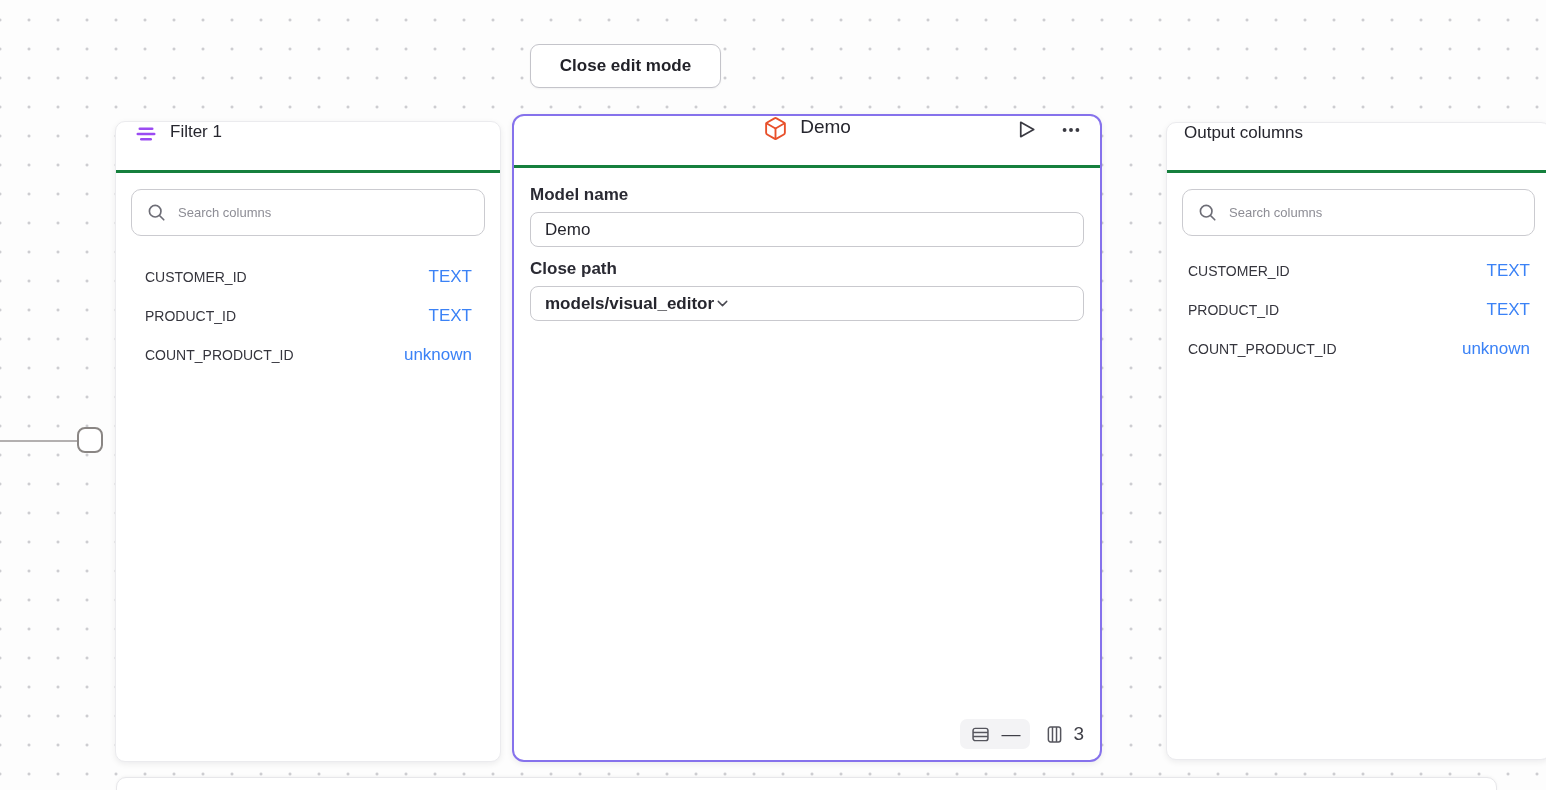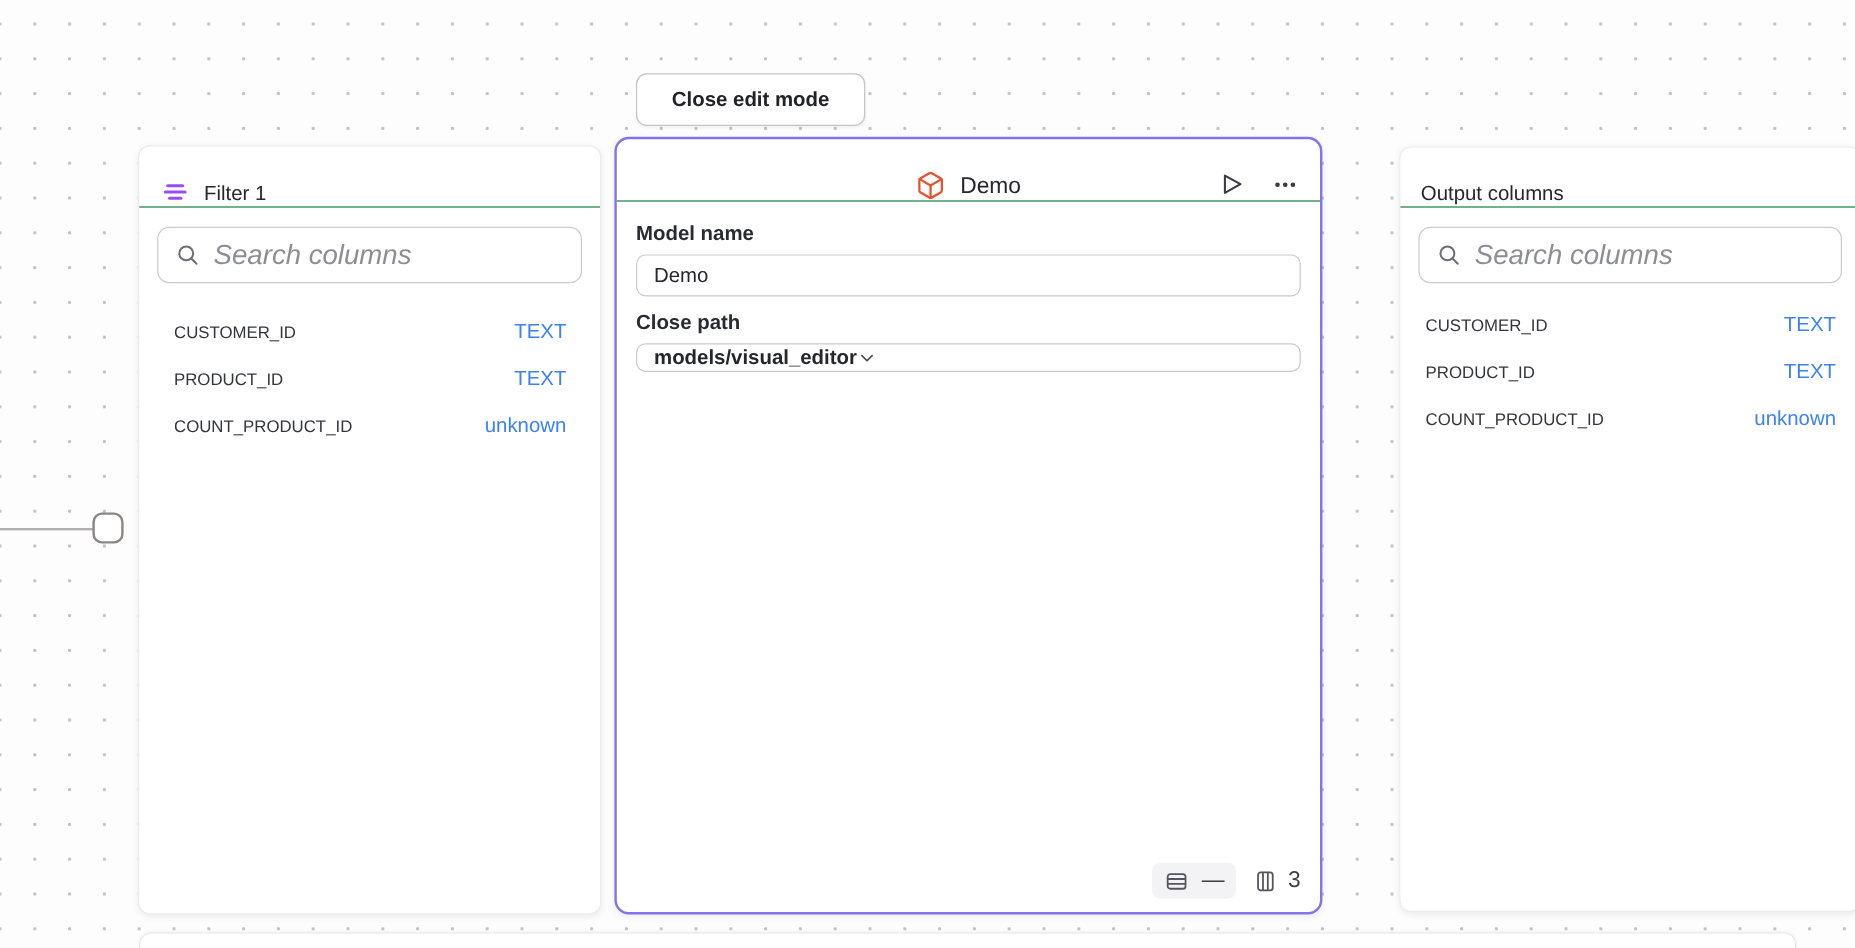--- a/index.html
+++ b/index.html
@@ -9,47 +9,47 @@
     color:#26262e;
     position:relative;
     background-color:#fdfdfd;
     background-image:radial-gradient(circle,#bfbfc4 1.1px,transparent 1.45px);
     background-size:29px 29px;
     background-position:-14.5px 5.5px;
   }
 
   
   .close-btn {
-    position:absolute; left:530px; top:61px; width:191px; height:44px;
+    position:absolute; left:530px; top:44px; width:191px; height:44px;
     background:#ffffff; border:1px solid #c4c4ca; border-radius:9px;
     font-size:17px; font-weight:700; color:#222229;
     display:flex; align-items:center; justify-content:center;
     box-shadow:0 1px 2px rgba(20,20,30,.05); cursor:pointer;
   }
 
   
   .panel {
     position:absolute; background:#fff; border:1px solid #ebebee;
     border-radius:10px; box-shadow:0 2px 6px rgba(20,20,30,.07);
   }
   .panel-header {
-    display:flex; align-items:flex-end; gap:12px;
-    border-bottom:1px solid #15803d; padding:0 18px;
+    display:flex; align-items:flex-start; gap:12px;
+    border-bottom:3px solid #15803d; padding:0 18px;
   }
   .panel-title { font-size:17px; font-weight:500; color:#26262e; }
 
   
   .search-box {
     margin:16px 15px 0 15px; height:47px; border:1.5px solid #cbcbd0;
     border-radius:10px; display:flex; align-items:center; gap:11px; padding:0 14px;
     background:#fff;
   }
   .search-box input {
-    border:none; outline:none; flex:1; font-size:23px;
-    font-family:inherit; color:#b91c1c; background:transparent;font-style:italic;
+    border:none; outline:none; flex:1; font-size:13px;
+    font-family:inherit; color:#b91c1c; background:transparent;
   }
   .search-box input::placeholder { color:#8d8d95; }
 
   
   .col-list { margin-top:21px; }
   .col-row {
     height:39px; display:flex; align-items:center; justify-content:space-between;
     padding:0 13px;
   }
   .col-name { font-size:14px; color:#35353d; }
@@ -70,21 +70,21 @@
   .header-actions { position:absolute; right:16px; display:flex; align-items:center; gap:18px; }
   .icon-btn { background:none; border:none; cursor:pointer; display:flex; align-items:center; padding:2px; }
   .model-body { padding:17px 16px 0 16px; }
   .field-label { font-size:17px; font-weight:600; color:#2a2a33; margin-bottom:7px; }
   .text-field {
     width:100%; height:35px; border:1.5px solid #c9c9ce; border-radius:8px;
     padding:0 14px; font-size:17px; font-family:inherit; color:#26262e; outline:none;
     margin-bottom:12px; background:#fff;
   }
   .select-field {
-    width:100%; height:24px; border:1.5px solid #c9c9ce; border-radius:8px;
+    width:100%; height:35px; border:1.5px solid #c9c9ce; border-radius:8px;
     padding:0 12px 0 14px; display:flex; align-items:center; 
     cursor:pointer; background:#fff;
   }
   .select-value { font-size:17px; font-weight:700; color:#26262e; }
   .model-footer {
     position:absolute; right:16px; bottom:11px;
     display:flex; align-items:center; gap:14px;
   }
   .stat-pill {
     display:flex; align-items:center; gap:10px; background:#f3f3f5;

